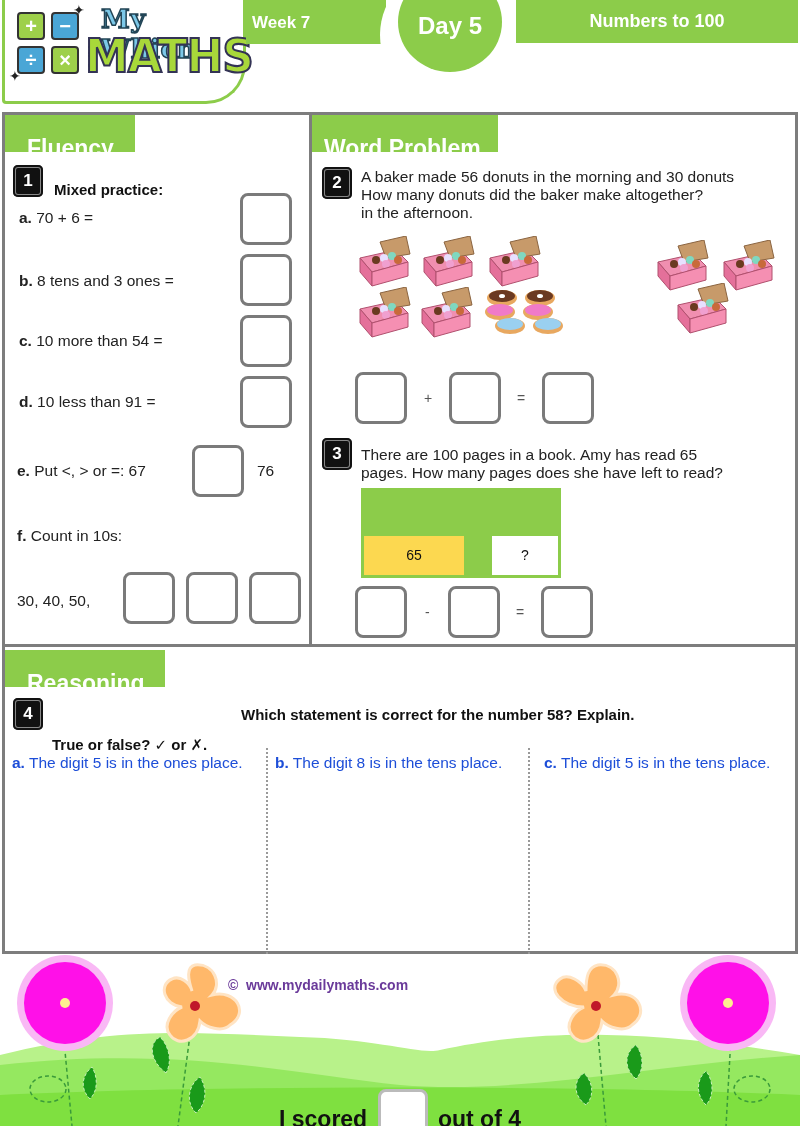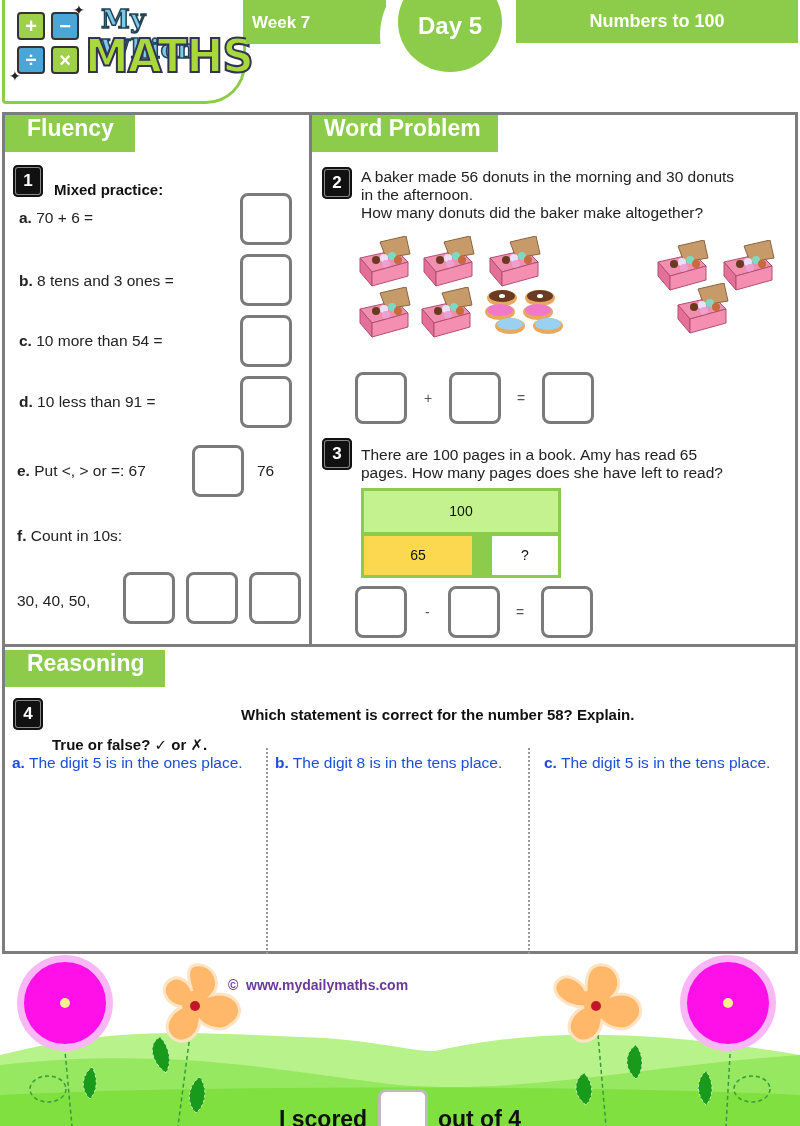--- a/index.html
+++ b/index.html
@@ -38,39 +38,39 @@
   }
   .topic-banner {
     position: absolute; left: 516px; top: 0; width: 282px; height: 43px; background: #8ccc4a;
     color: #fff; font-weight: bold; font-size: 18px; text-align: center; padding-top: 11px;
   }
 
   
   .frame-line { position: absolute; background: #7d7d7d; }
   .section-tag {
     position: absolute; height: 37px; background: #8ccc4a; color: #fff; font-size: 23px; font-weight: bold;
-    padding: 0 0 0 22px;
+    padding: 20px 0 0 22px;
   }
   .qnum {
     position: absolute; width: 30px; height: 32px; background: #111; color: #fff; border-radius: 5px;
     font-weight: bold; font-size: 17px; text-align: center; line-height: 32px;
     box-shadow: inset 0 0 0 2px #111, inset 0 0 0 3px #888;
   }
   .q-heading { position: absolute; font-weight: bold; font-size: 15px; color: #111; }
   .q-text { position: absolute; font-size: 15.5px; color: #222; line-height: 18px; }
   .q-text b { font-weight: bold; }
   .ans-box {
     position: absolute; width: 52px; height: 52px; border: 3px solid #7a7a7a; border-radius: 8px; background: #fff;
   }
   .op { position: absolute; font-size: 14px; color: #555; }
 
   
   .bar-model { position: absolute; left: 361px; top: 488px; width: 200px; height: 90px; border: 3px solid #8ccc4a; background: #8ccc4a; }
   .bar-whole { position: absolute; left: 0; top: 0; width: 194px; height: 41px; background: #c4f28e; text-align: center; line-height: 41px; font-size: 14px; color: #111; }
-  .bar-part-a { position: absolute; left: 0; top: 45px; width: 108px; height: 39px; background: #fcd850; text-align: center; line-height: 39px; font-size: 14px; color: #111; }
+  .bar-part-a { position: absolute; left: 0; top: 45px; width: 100px; height: 39px; background: #fcd850; text-align: center; line-height: 39px; font-size: 14px; color: #111; }
   .bar-part-b { position: absolute; left: 128px; top: 45px; width: 66px; height: 39px; background: #fff; text-align: center; line-height: 39px; font-size: 14px; color: #111; }
 
   
   .donut-box { position: absolute; width: 56px; height: 52px; }
   .donut-stack { position: absolute; width: 80px; height: 50px; }
 
   
   .reason-text { position: absolute; top: 754px; font-size: 15.5px; color: #1d4ed8; white-space: nowrap; }
   .dotted-sep { position: absolute; top: 748px; width: 0; height: 206px; border-left: 2px dotted #999; }
 
@@ -133,22 +133,22 @@
 <div class="q-text" style="left:17px;top:592px;">30,  40,  50,</div>
 <div class="ans-box" style="left:123px;top:572px;"></div>
 <div class="ans-box" style="left:186px;top:572px;"></div>
 <div class="ans-box" style="left:249px;top:572px;"></div>
 
 <div class="section-tag" style="left:312px;top:115px;width:186px;padding-left:12px;">Word Problem</div>
 
 <div class="qnum" style="left:322px;top:167px;">2</div>
 <div class="q-text" style="left:361px;top:168px;">
   <div>A baker made 56 donuts in the morning and 30 donuts</div>
+  <div>How many donuts did the baker make altogether?</div>
   <div>in the afternoon.</div>
-  <div>How many donuts did the baker make altogether?</div>
 </div>
 
 <svg width="0" height="0" style="position:absolute">
   <defs>
     <g id="dbox">
       <polygon points="4,22 40,14 52,26 16,36" fill="#f08fb0" stroke="#b0506e" stroke-width="1"></polygon>
       <polygon points="24,6 50,0 54,18 30,22" fill="#c79a6a" stroke="#8a6440" stroke-width="1"></polygon>
       <circle cx="20" cy="24" r="4" fill="#6a3a20"></circle>
       <circle cx="28" cy="22" r="4" fill="#e8e0ff"></circle>
       <circle cx="36" cy="20" r="4" fill="#7fd8c0"></circle>
@@ -224,21 +224,20 @@
 <div class="op" style="left:517px;top:390px;">=</div>
 <div class="ans-box" style="left:542px;top:372px;"></div>
 
 <div class="qnum" style="left:322px;top:438px;">3</div>
 <div class="q-text" style="left:361px;top:446px;">
   <div>There are 100 pages in a book. Amy has read 65</div>
   <div>pages. How many pages does she have left to read?</div>
 </div>
 
 <div class="bar-model">
-  <div class="bar-whole">100</div>
   <div class="bar-part-a">65</div>
   <div class="bar-part-b">?</div>
 </div>
 
 <div class="ans-box" style="left:355px;top:586px;"></div>
 <div class="op" style="left:425px;top:604px;">-</div>
 <div class="ans-box" style="left:448px;top:586px;"></div>
 <div class="op" style="left:516px;top:604px;">=</div>
 <div class="ans-box" style="left:541px;top:586px;"></div>
 

